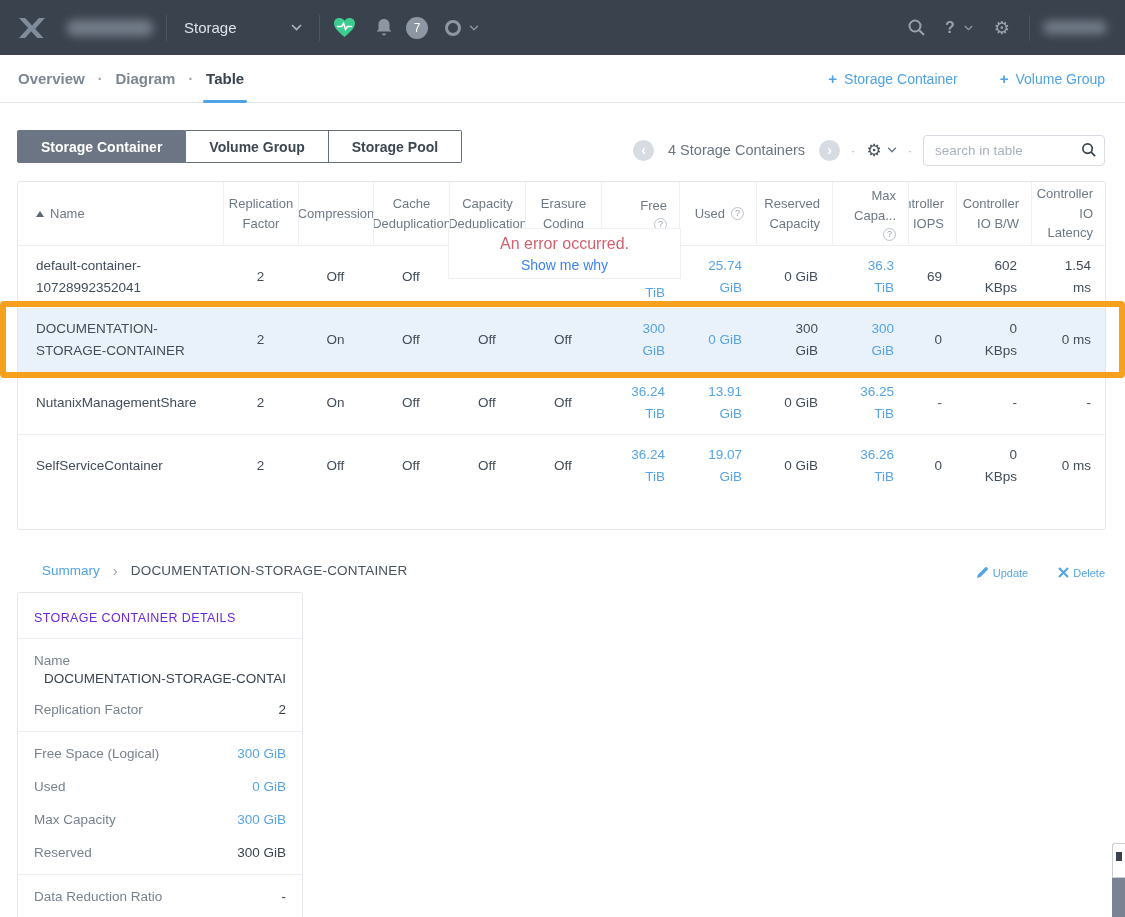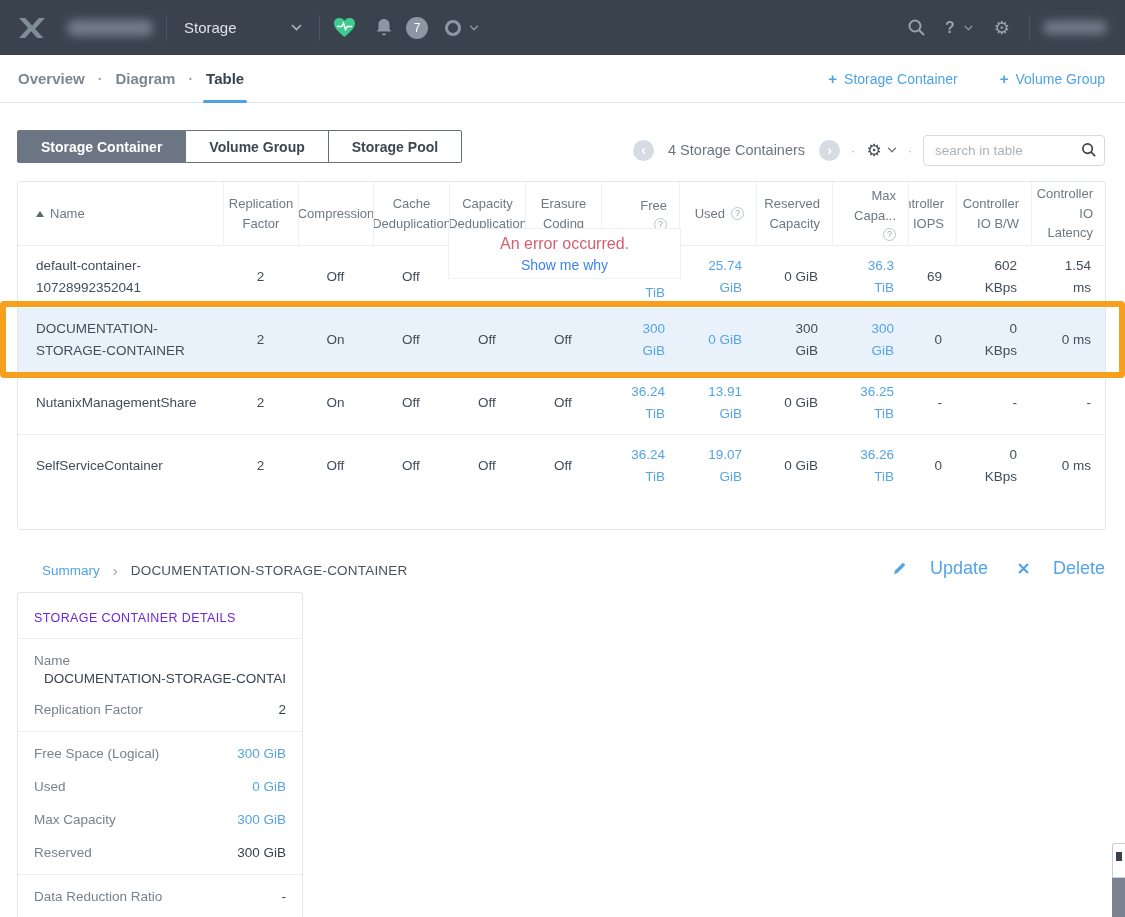--- a/index.html
+++ b/index.html
@@ -94,21 +94,21 @@
   .orange-frame{position:absolute;left:0;top:301px;width:1125px;height:77px;
     border:6px solid #f6a01e;border-radius:4px;z-index:10;pointer-events:none;}
   
   .summary-bar{position:absolute;left:18px;right:20px;top:551px;height:28px;display:flex;
     align-items:flex-end;justify-content:space-between;margin-left:24px;}
   .crumbs{display:flex;align-items:center;gap:13px;font-size:13.5px;}
   .crumb-link{color:#4fa3e5;cursor:pointer;}
   .crumb-sep{color:#99a1ab;font-size:15px;}
   .crumb-cur{color:#49535e;letter-spacing:.2px;}
   .sum-actions{display:flex;gap:30px;}
-  .sum-action{color:#55a4e6;font-size:18px;display:flex;align-items:center;gap:24px;cursor:pointer;}
+  .sum-action{color:#55a4e6;font-size:11px;display:flex;align-items:center;gap:4px;cursor:pointer;}
   
   .details-card{position:absolute;left:17px;top:592px;width:286px;height:350px;background:#fff;
     border:1px solid #e3e6ea;border-radius:3px;}
   .dt-title{padding:18px 16px 13px;font-size:12.5px;color:#6d28d9;letter-spacing:.4px;}
   .dt-hr{border-top:1px solid #eceff1;}
   .dt-body{padding:5px 16px 8px;}
   .dt-row{height:33px;display:flex;justify-content:space-between;align-items:center;font-size:13.5px;}
   .dt-label{color:#78828d;}
   .dt-val{color:#39434e;}
   .dt-val.blue{color:#55a4e6;}

